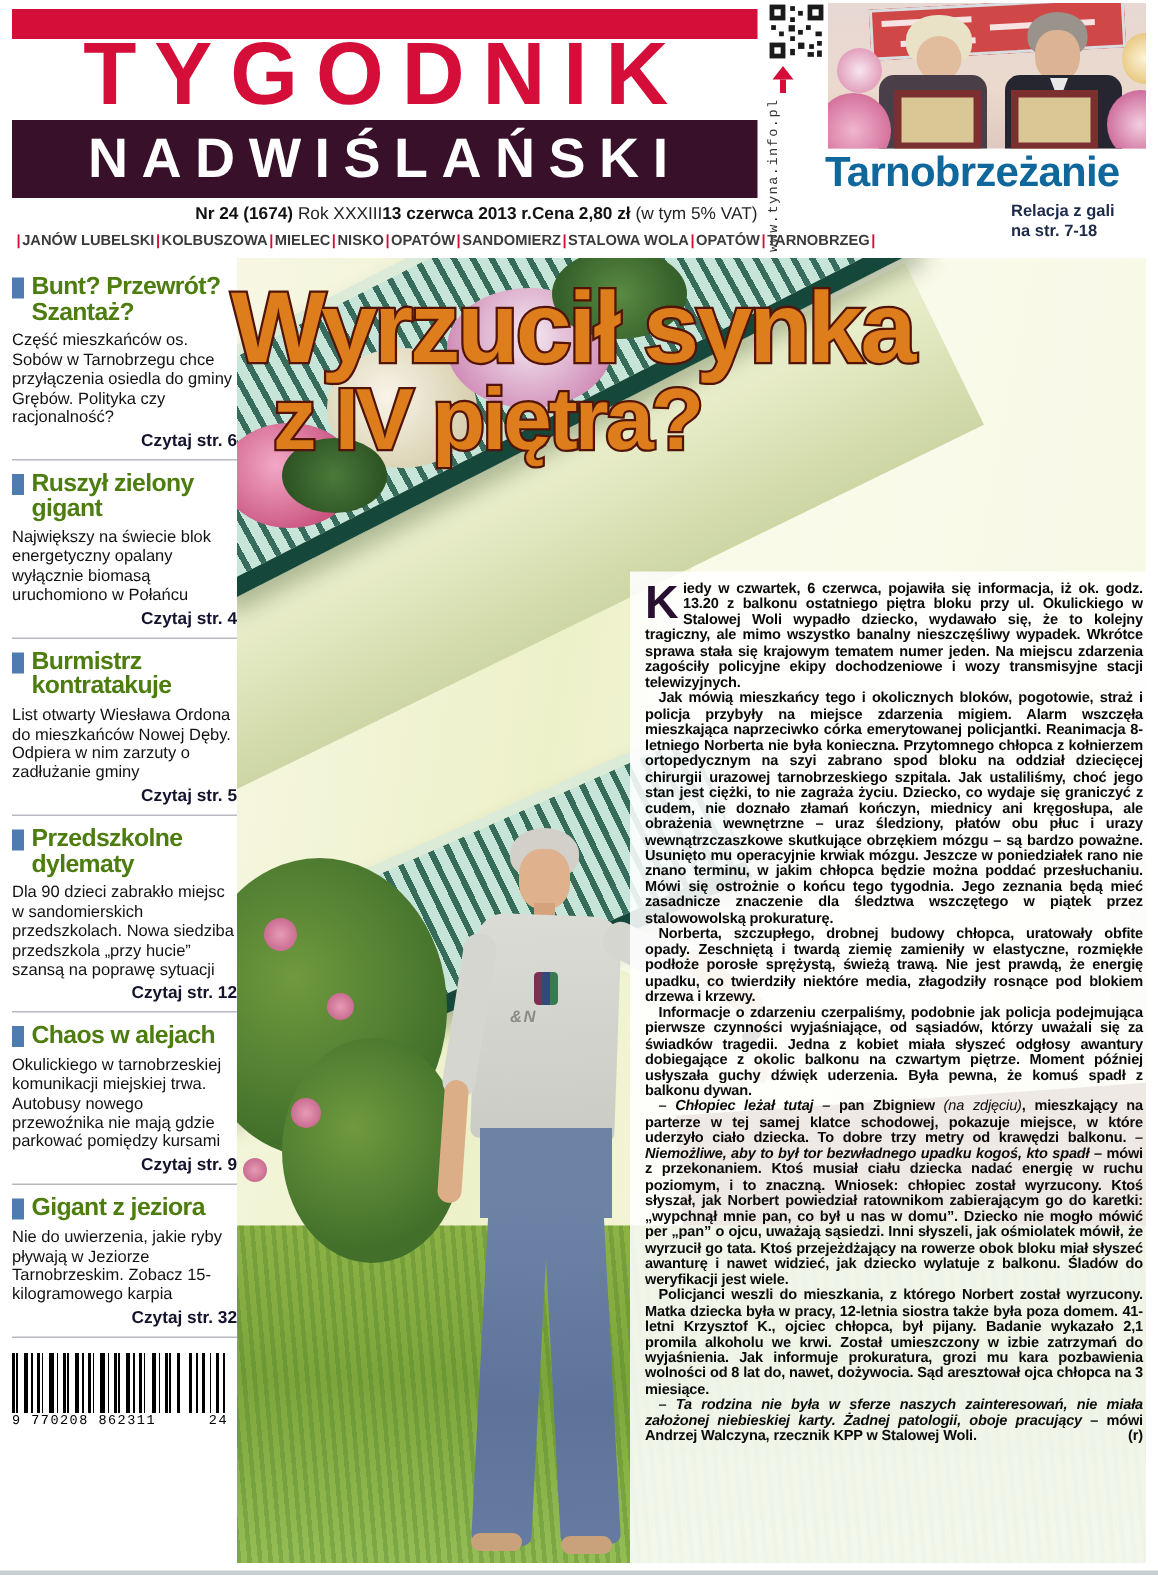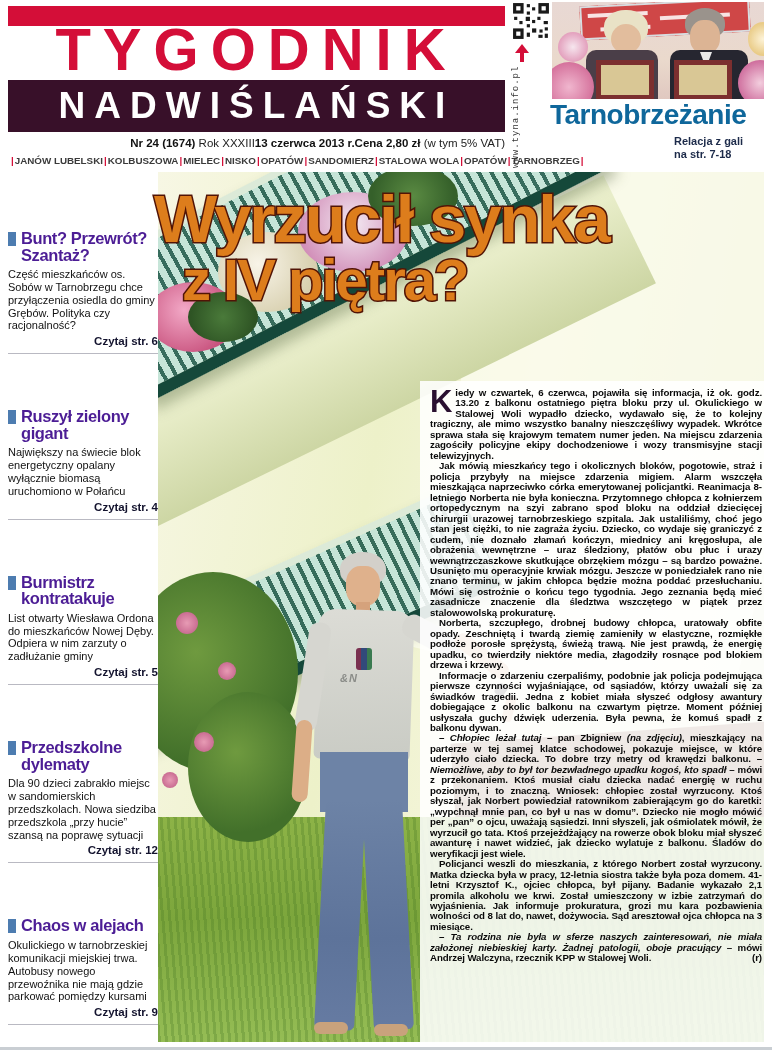--- a/index.html
+++ b/index.html
@@ -53,22 +53,22 @@
   .issue-row { position:absolute; left:10px; top:137px; width:495px; display:flex; justify-content:flex-end;
                font-size:11.5px; color:#222; white-space:nowrap; }
   .issue-row b { color:#111; }
   .towns-row { position:absolute; left:10px; top:155px; width:497px; display:flex; justify-content:space-between;
                font-size:9.8px; color:#3a3a3a; font-weight:600; white-space:nowrap; align-items:center; }
   .towns-row .sep { color:#d40e38; font-weight:700; margin:0 1px; }
 
   
   .sidebar { position:absolute; left:8px; top:176px; width:150px; }
   .sb-art { position:relative; padding:7px 0 6px 0; border-bottom:1px solid #b9b9c2; }
-  .sb-title { position:relative; padding-left:13px; font-size:16.5px; font-weight:800; color:#4c1d95;
-              line-height:1.0; letter-spacing:-0.4px;margin-top:47px; }
+  .sb-title { position:relative; padding-left:13px; font-size:16.5px; font-weight:800; color:#4d7c0f;
+              line-height:1.0; letter-spacing:-0.4px; }
   .sb-title::before { content:""; position:absolute; left:0; top:2px; width:8px; height:14px; background:#4d7cb0; }
   .sb-body { margin-top:5px; font-size:11px; line-height:1.17; color:#111; }
   .sb-read { margin-top:3px; text-align:right; font-size:11.5px; font-weight:800; color:#13132e; }
 
   
   .barcode-wrap { padding-top:10px; }
   .bc-bars { display:flex; gap:6px; align-items:flex-end; }
   .bc-main { width:112px; height:40px;
     background:repeating-linear-gradient(90deg,#000 0 2px,#fff 2px 3px,#000 3px 4px,#fff 4px 8px,#000 8px 11px,#fff 11px 13px,#000 13px 14px,#fff 14px 17px); }
   .bc-addon { width:26px; height:40px;
@@ -135,21 +135,21 @@
   .panel { position:absolute; left:420px; top:381px; width:348px; height:661px; z-index:4;
            background:rgba(255,255,255,0.88); padding:7px 6px 6px 10px; overflow:hidden; }
   .art { font-size:9.7px; line-height:1.08; color:#0a0a0a; text-align:justify; font-weight:600;
          letter-spacing:-0.1px; }
   .art p { text-indent:9px; margin:0; }
   .art p.first { text-indent:0; }
   .art .dropcap { float:left; font-size:31px; line-height:0.8; font-weight:800; color:#2a1030;
                   padding:2px 3px 0 0; }
   .art .it { font-style:italic; }
   .art .bd { font-weight:800; }
-  .art .bdit { font-weight:700; font-style:italic;margin-top:42px; }
+  .art .bdit { font-weight:400; font-style:italic;margin-top:42px; }
   .art .sig { float:right; font-weight:800; }
 
   .bottom-rule { position:absolute; left:0; top:1047px; width:772px; height:3px; background:#c9ced3; }
 </style>
 </head>
 <body>
 
 <div class="mast-redbar"></div>
 <div class="mast-title1">TYGODNIK</div>
 <div class="mast-purple">

